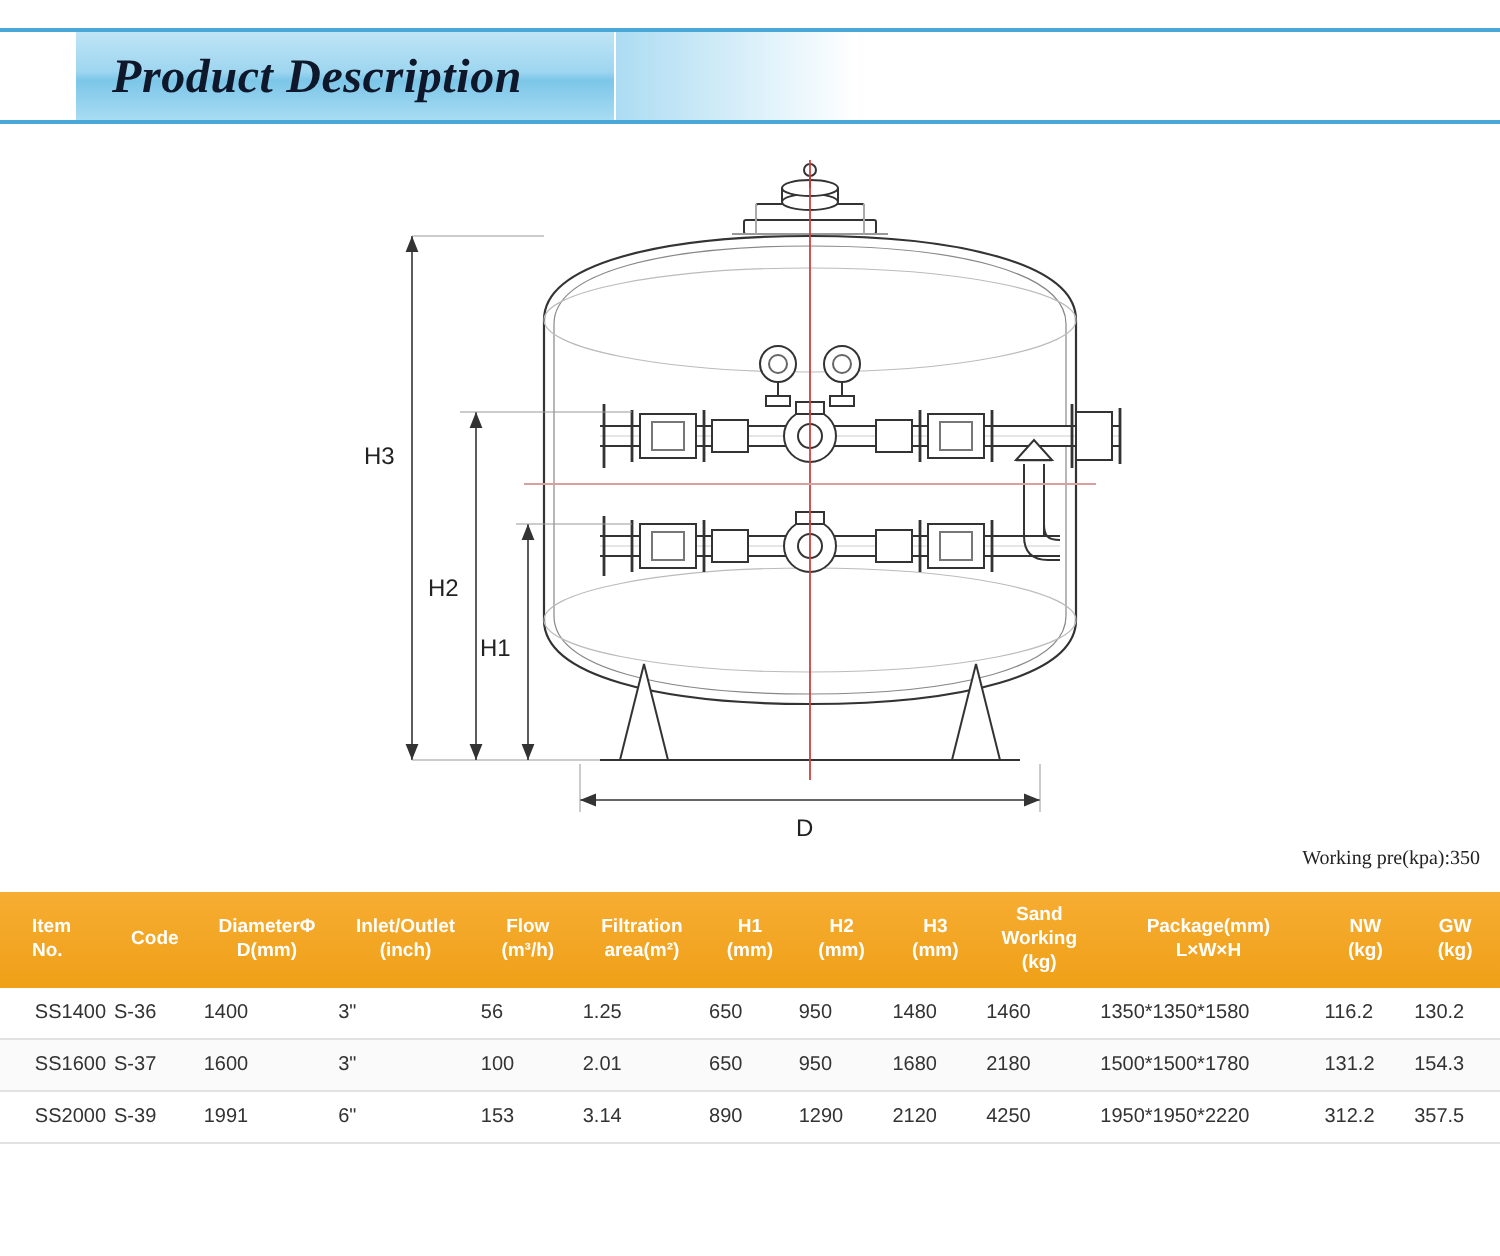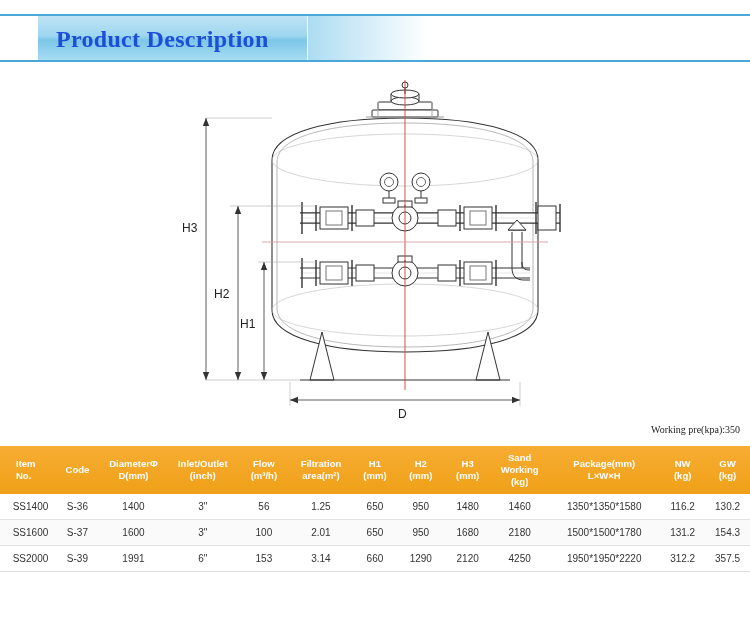--- a/index.html
+++ b/index.html
@@ -46,22 +46,23 @@
     left: 308px; top: 2px;
     width: 120px; height: 44px;
     background: linear-gradient(to right, rgba(158,214,240,0.85), rgba(255,255,255,0));
   }
   .header-title {
     position: absolute;
     left: 56px; top: 12px;
     font-family: "Liberation Serif", serif;
     font-weight: bold;
     font-size: 24px;
-    color: #1d4ed8;
+    color: #0f172a;
     letter-spacing: 0.3px;
+    font-style: italic;
   }
 
   
   .drawing {
     position: absolute;
     left: 0; top: 70px;
     width: 750px; height: 350px;
   }
   .drawing svg { display: block; }
 
@@ -92,30 +93,30 @@
     font-weight: bold;
     font-size: 9.5px;
     line-height: 12px;
     padding: 6px 2px;
     border: none;
     text-align: center;
     vertical-align: middle;
     height: 46px;
   }
   .spec-table td {
-    text-align: center;
+    text-align: left;
     vertical-align: middle;
     padding: 7px 2px;
     font-size: 10px;
     border-bottom: 1px solid #e2e2e2;
     color: #333;
   }
   .spec-table tbody tr:nth-child(odd) td { background: #ffffff; }
   .spec-table tbody tr:nth-child(even) td { background: #fafafa; }
-  .spec-table td.first { text-align: center; padding-left: 8px; }
+  .spec-table td.first { text-align: right; padding-left: 8px; }
   .spec-table th.first { text-align: left; padding-left: 16px; }
 </style>
 </head>
 <body>
 
 <div class="page">
 
   <div class="header-band">
     <div class="header-rule"></div>
     <div class="header-box"></div>
@@ -346,21 +347,21 @@
         <td>131.2</td>
         <td>154.3</td>
       </tr>
       <tr>
         <td class="first">SS2000</td>
         <td>S-39</td>
         <td>1991</td>
         <td>6"</td>
         <td>153</td>
         <td>3.14</td>
-        <td>660</td>
+        <td>890</td>
         <td>1290</td>
         <td>2120</td>
         <td>4250</td>
         <td>1950*1950*2220</td>
         <td>312.2</td>
         <td>357.5</td>
       </tr>
     </tbody>
   </table>
 

